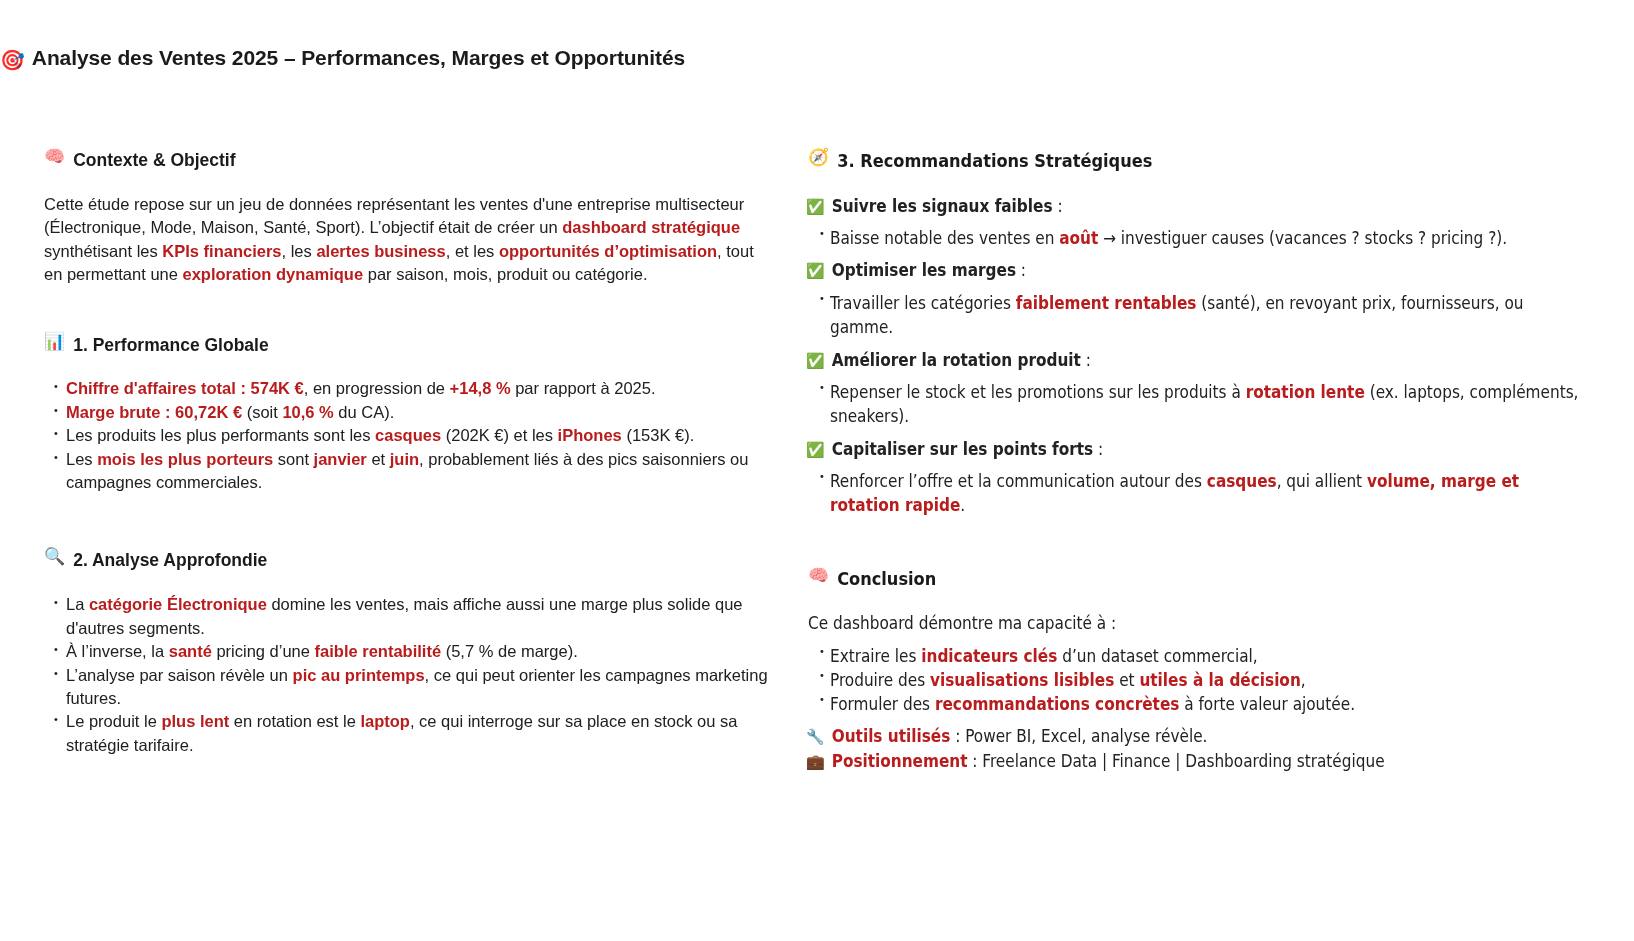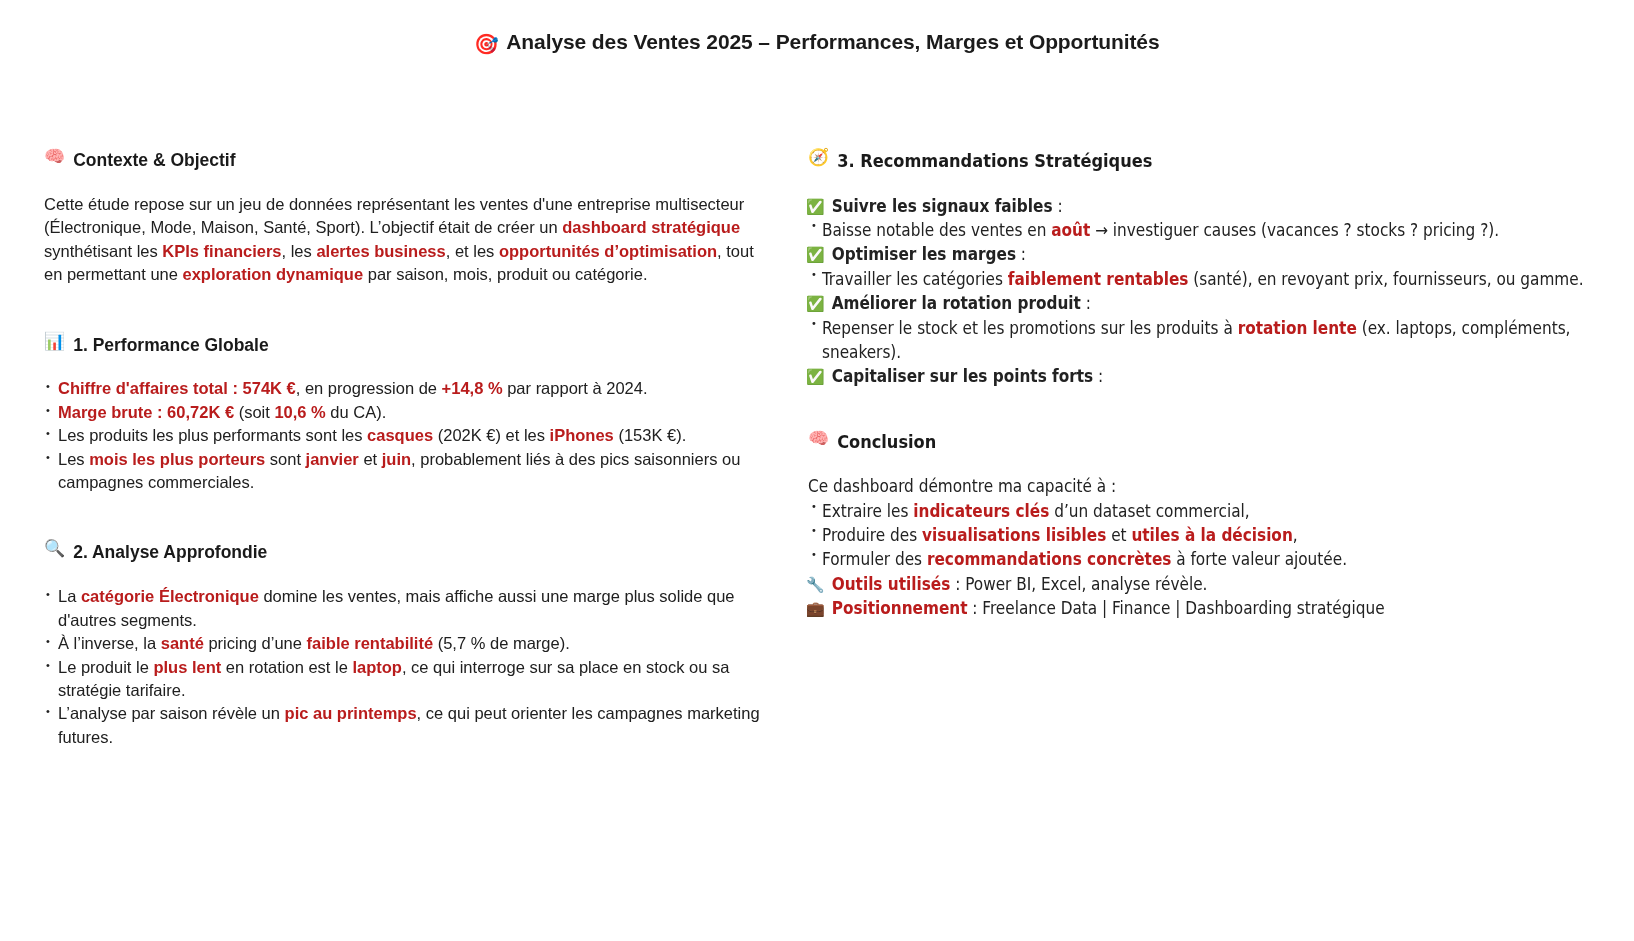--- a/index.html
+++ b/index.html
@@ -12,24 +12,24 @@
     height: 941px;
     font-family: "Liberation Sans", sans-serif;
     color: #202020;
     position: relative;
     overflow: hidden;
   }
 
   
   #doc-title {
     position: absolute;
-    top: 30px;
+    top: 46px;
     left: 0;
     width: 100%;
-    text-align: center;
+    text-align: left;
     font-size: 21px;
     font-weight: bold;
     color: #1b1b1b;
     letter-spacing: -0.1px;
     white-space: nowrap;
   }
   #doc-title .emoji {
     font-size: 20px;
     margin-right: 7px;
     vertical-align: -2px;
@@ -91,21 +91,21 @@
   
   .para {
     margin: 0 0 0 0;
     max-width: 730px;
   }
   .col-right .para { padding-left: 8px; max-width: 740px; }
 
   
   ul.bullets {
     list-style: none;
-    margin: 0;
+    margin: 8px;
     padding: 0;
   }
   ul.bullets > li {
     position: relative;
     padding-left: 14px;
     margin: 0;
   }
   ul.bullets > li::before {
     content: "\2022";
     position: absolute;
@@ -165,38 +165,38 @@
     <div class="para"><span>Cette étude repose sur un jeu de données représentant les ventes d'une entreprise multisecteur (Électronique, Mode, Maison, Santé, Sport). L’objectif était de créer un </span><b>dashboard stratégique</b><span> synthétisant les </span><b>KPIs financiers</b><span>, les </span><b>alertes business</b><span>, et les </span><b>opportunités d’optimisation</b><span>, tout en permettant une </span><b>exploration dynamique</b><span> par saison, mois, produit ou catégorie.</span></div>
 
     <div class="gap-lg"></div>
 
     <div class="sec-head">
       <span class="emoji">📊</span>
       <span>1. Performance Globale</span>
     </div>
 
     <ul class="bullets">
-        <li><b>Chiffre d'affaires total : 574K €</b><span>, en progression de </span><b>+14,8 %</b><span> par rapport à 2024.</span></li>
+        <li><b>Chiffre d'affaires total : 574K €</b><span>, en progression de </span><b>+14,8 %</b><span> par rapport à 2025.</span></li>
         <li><b>Marge brute : 60,72K €</b><span> (soit </span><b>10,6 %</b><span> du CA).</span></li>
         <li><span>Les produits les plus performants sont les </span><b>casques</b><span> (202K €) et les </span><b>iPhones</b><span> (153K €).</span></li>
         <li><span>Les </span><b>mois les plus porteurs</b><span> sont </span><b>janvier</b><span> et </span><b>juin</b><span>, probablement liés à des pics saisonniers ou campagnes commerciales.</span></li>
       </ul>
 
     <div class="gap-lg"></div>
 
     <div class="sec-head">
       <span class="emoji">🔍</span>
       <span>2. Analyse Approfondie</span>
     </div>
 
     <ul class="bullets">
         <li><span>La </span><b>catégorie Électronique</b><span> domine les ventes, mais affiche aussi une marge plus solide que d'autres segments.</span></li>
         <li><span>À l’inverse, la </span><b>santé</b><span> pricing d’une </span><b>faible rentabilité</b><span> (5,7 % de marge).</span></li>
+        <li><span>L’analyse par saison révèle un </span><b>pic au printemps</b><span>, ce qui peut orienter les campagnes marketing futures.</span></li>
         <li><span>Le produit le </span><b>plus lent</b><span> en rotation est le </span><b>laptop</b><span>, ce qui interroge sur sa place en stock ou sa stratégie tarifaire.</span></li>
-        <li><span>L’analyse par saison révèle un </span><b>pic au printemps</b><span>, ce qui peut orienter les campagnes marketing futures.</span></li>
       </ul>
   </div>
 
   <div class="col col-right">
 
     <div class="sec-head">
       <span class="emoji">🧭</span>
       <span>3. Recommandations Stratégiques</span>
     </div>
 
@@ -219,20 +219,23 @@
           <span class="emoji">✅</span>
           <span><span class="rec-text">Améliorer la rotation produit</span><span class="colon"> :</span></span>
         </div>
         <ul class="bullets">
           <li><span>Repenser le stock et les promotions sur les produits à </span><b>rotation lente</b><span> (ex. laptops, compléments, sneakers).</span></li>
         </ul>
         <div class="rec-head">
           <span class="emoji">✅</span>
           <span><span class="rec-text">Capitaliser sur les points forts</span><span class="colon"> :</span></span>
         </div>
+        <ul class="bullets">
+          <li><span>Renforcer l’offre et la communication autour des </span><b>casques</b><span>, qui allient </span><b>volume, marge et rotation rapide</b><span>.</span></li>
+        </ul>
       </div>
 
     <div class="gap-md"></div>
 
     <div class="sec-head">
       <span class="emoji">🧠</span>
       <span>Conclusion</span>
     </div>
 
     <div class="para">Ce dashboard démontre ma capacité à :</div>

